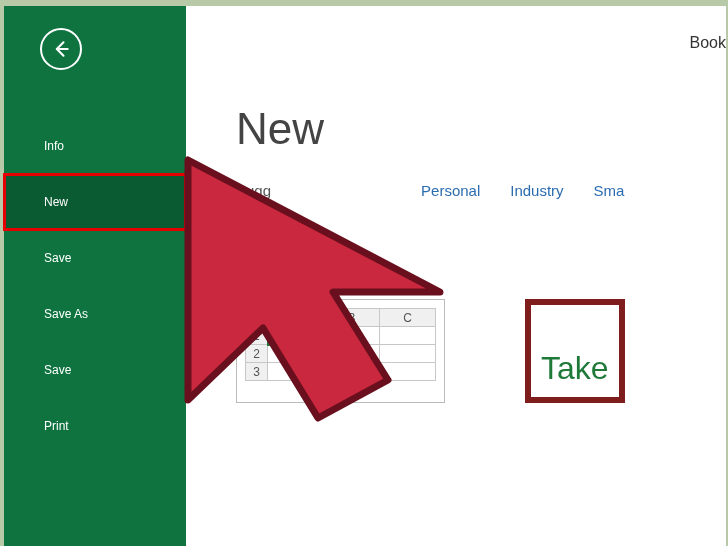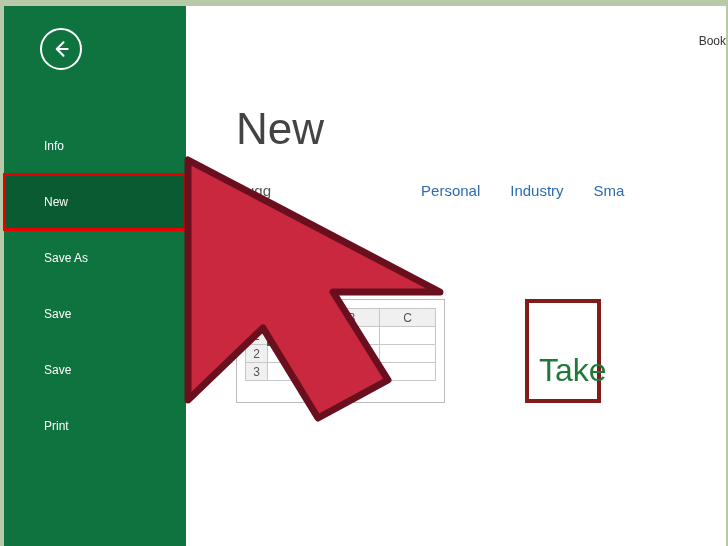--- a/index.html
+++ b/index.html
@@ -64,21 +64,21 @@
     flex: 1;
     background: #fff;
     padding: 0 0 0 50px;
     position: relative;
     overflow: hidden;
   }
   .doc-title {
     position: absolute;
     top: 28px;
     right: 0;
-    font-size: 12px;
+    font-size: 16px;
     color: #333;
   }
   .page-title {
     font-size: 44px;
     font-weight: 300;
     color: #444;
     margin-top: 98px;
   }
   .sugg-row {
     margin-top: 28px;
@@ -110,22 +110,22 @@
     height: 18px;
   }
   .tpl-table th { background: #f0f0f0; font-weight: 400; }
   .tpl-table .rowhead { background: #f0f0f0; width: 22px; }
   .tpl-table .colA, .tpl-table .colB, .tpl-table .colC { width: 56px; }
   .tpl-table .active-cell {
     border: 2px solid #1f7a3a;
     position: relative;
   }
   .tpl-tour {
-    border: 4px solid #7f1d1d;
-    width: 76px;
+    border: 6px solid #7f1d1d;
+    width: 100px;
     height: 104px;
     display: flex;
     align-items: flex-end;
     justify-content: flex-start;
     padding: 10px;
   }
   .tpl-tour-text {
     font-size: 32px;
     font-weight: 300;
     color: #1f7a3a;
@@ -154,24 +154,24 @@
     </div>
 
     <nav class="menu">
       <div class="menu-item">
         <span>Info</span>
       </div>
       <div class="menu-item selected">
         <span>New</span>
       </div>
       <div class="menu-item">
+        <span>Save</span>
+      </div>
+      <div class="menu-item">
         <span>Save As</span>
-      </div>
-      <div class="menu-item">
-        <span>Save</span>
       </div>
       <div class="menu-item">
         <span>Save</span>
       </div>
       <div class="menu-item">
         <span>Print</span>
       </div>
     </nav>
   </aside>
 

